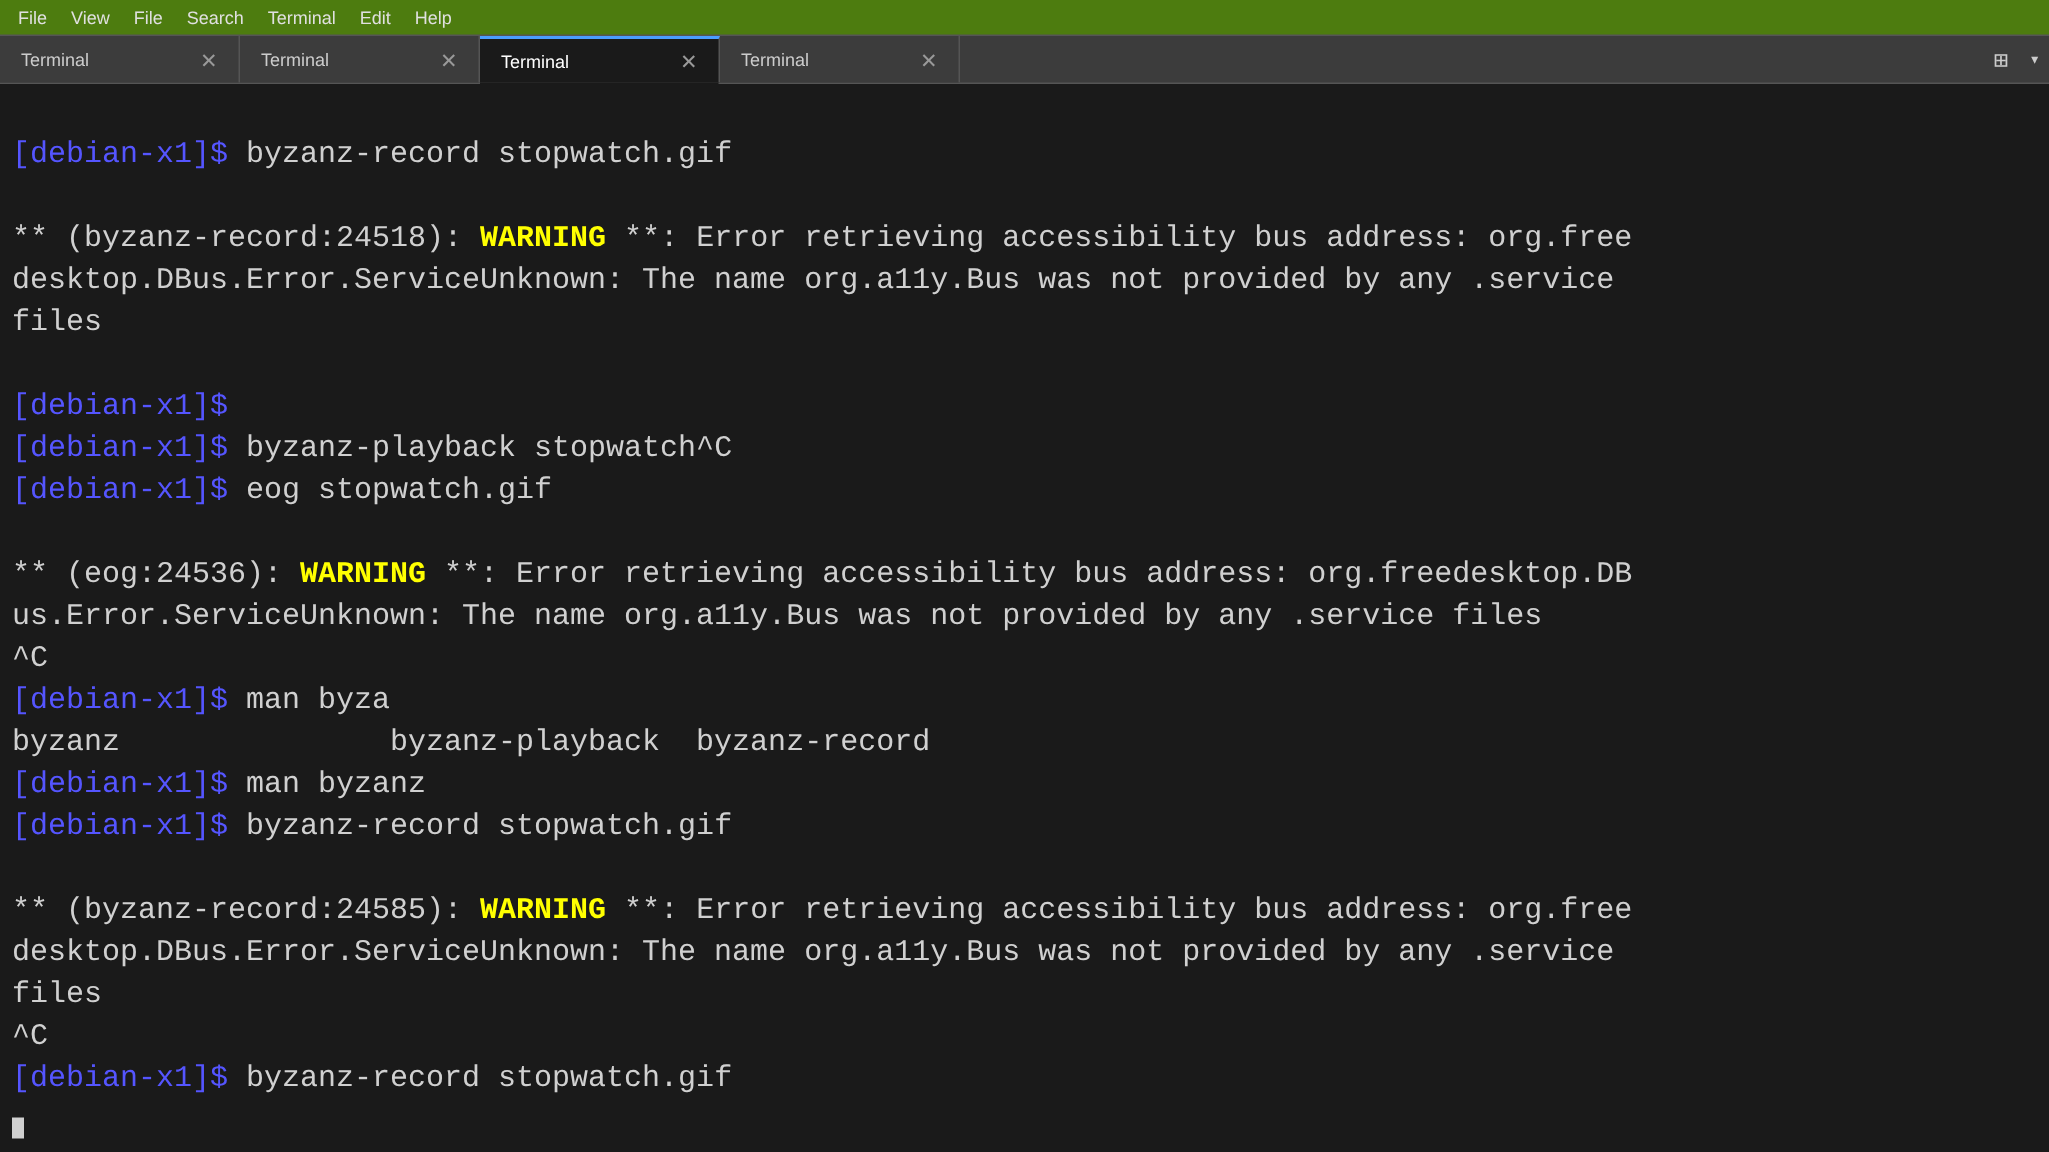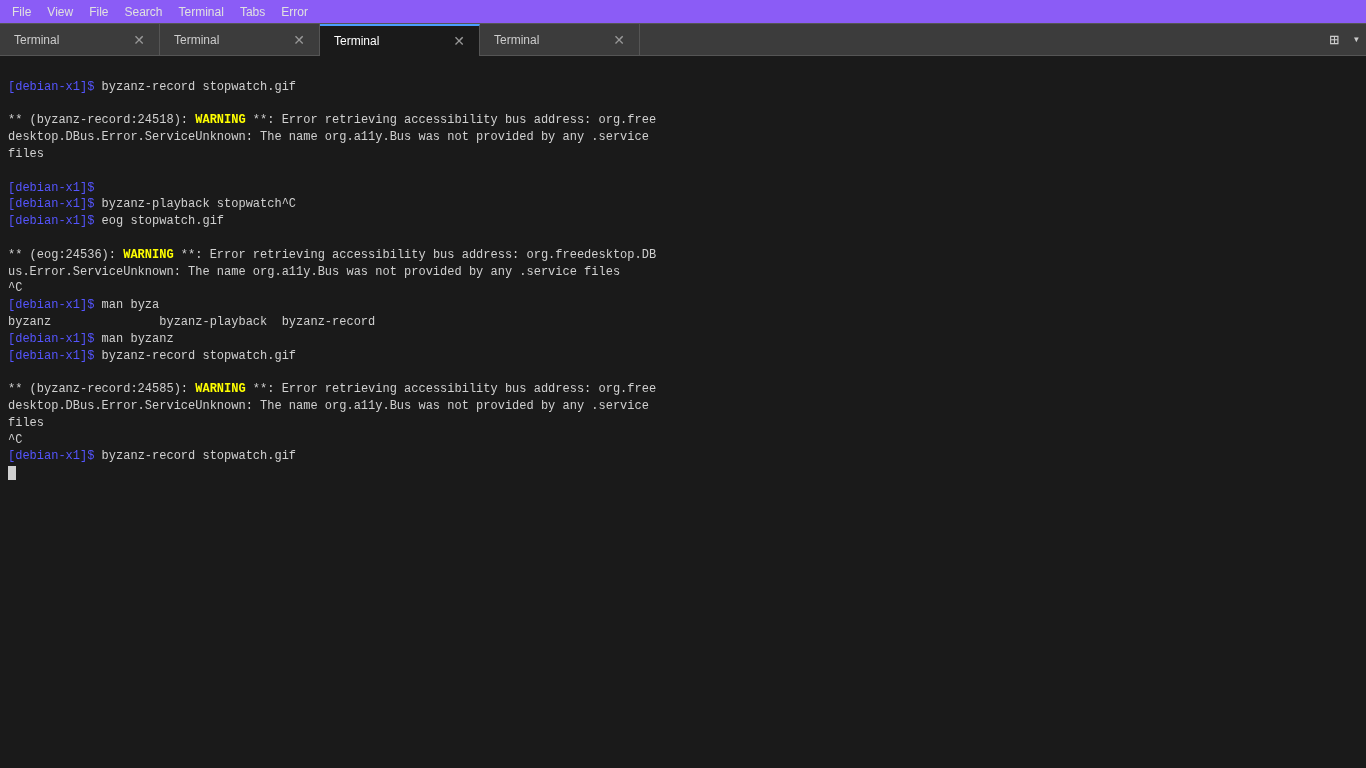--- a/index.html
+++ b/index.html
@@ -7,21 +7,21 @@
     body {
       width: 1366px;
       height: 768px;
       background: #2d2d2d;
       font-family: 'Courier New', Courier, monospace;
       overflow: hidden;
     }
 
     
     .menubar {
-      background: #8b5cf6;
+      background: #4d7c0f;
       height: 24px;
       display: flex;
       align-items: center;
       padding: 0 4px;
       border-bottom: 1px solid #555;
     }
     .menubar-item {
       color: #e0e0e0;
       font-family: sans-serif;
       font-size: 12px;
@@ -87,21 +87,21 @@
       padding: 0 6px;
       color: #ccc;
       font-size: 12px;
       cursor: pointer;
     }
 
     
     .terminal {
       background: #1a1a1a;
       color: #d0d0d0;
-      font-size: 12px;
+      font-size: 20px;
       line-height: 1.4;
       padding: 6px 8px;
       height: calc(768px - 24px - 32px);
       overflow: hidden;
       white-space: pre-wrap;
       word-break: break-all;
     }
 
     .prompt {
       color: #5555ff;
@@ -127,22 +127,22 @@
   </style>
 </head>
 <body>
 
 <div class="menubar">
   <span class="menubar-item">File</span>
   <span class="menubar-item">View</span>
   <span class="menubar-item">File</span>
   <span class="menubar-item">Search</span>
   <span class="menubar-item">Terminal</span>
-  <span class="menubar-item">Tabs</span>
-  <span class="menubar-item">Error</span>
+  <span class="menubar-item">Edit</span>
+  <span class="menubar-item">Help</span>
 </div>
 
 <div class="tabbar">
   <div class="tab">
     <span>Terminal</span>
     <span class="tab-close">✕</span>
   </div>
   <div class="tab">
     <span>Terminal</span>
     <span class="tab-close">✕</span>

